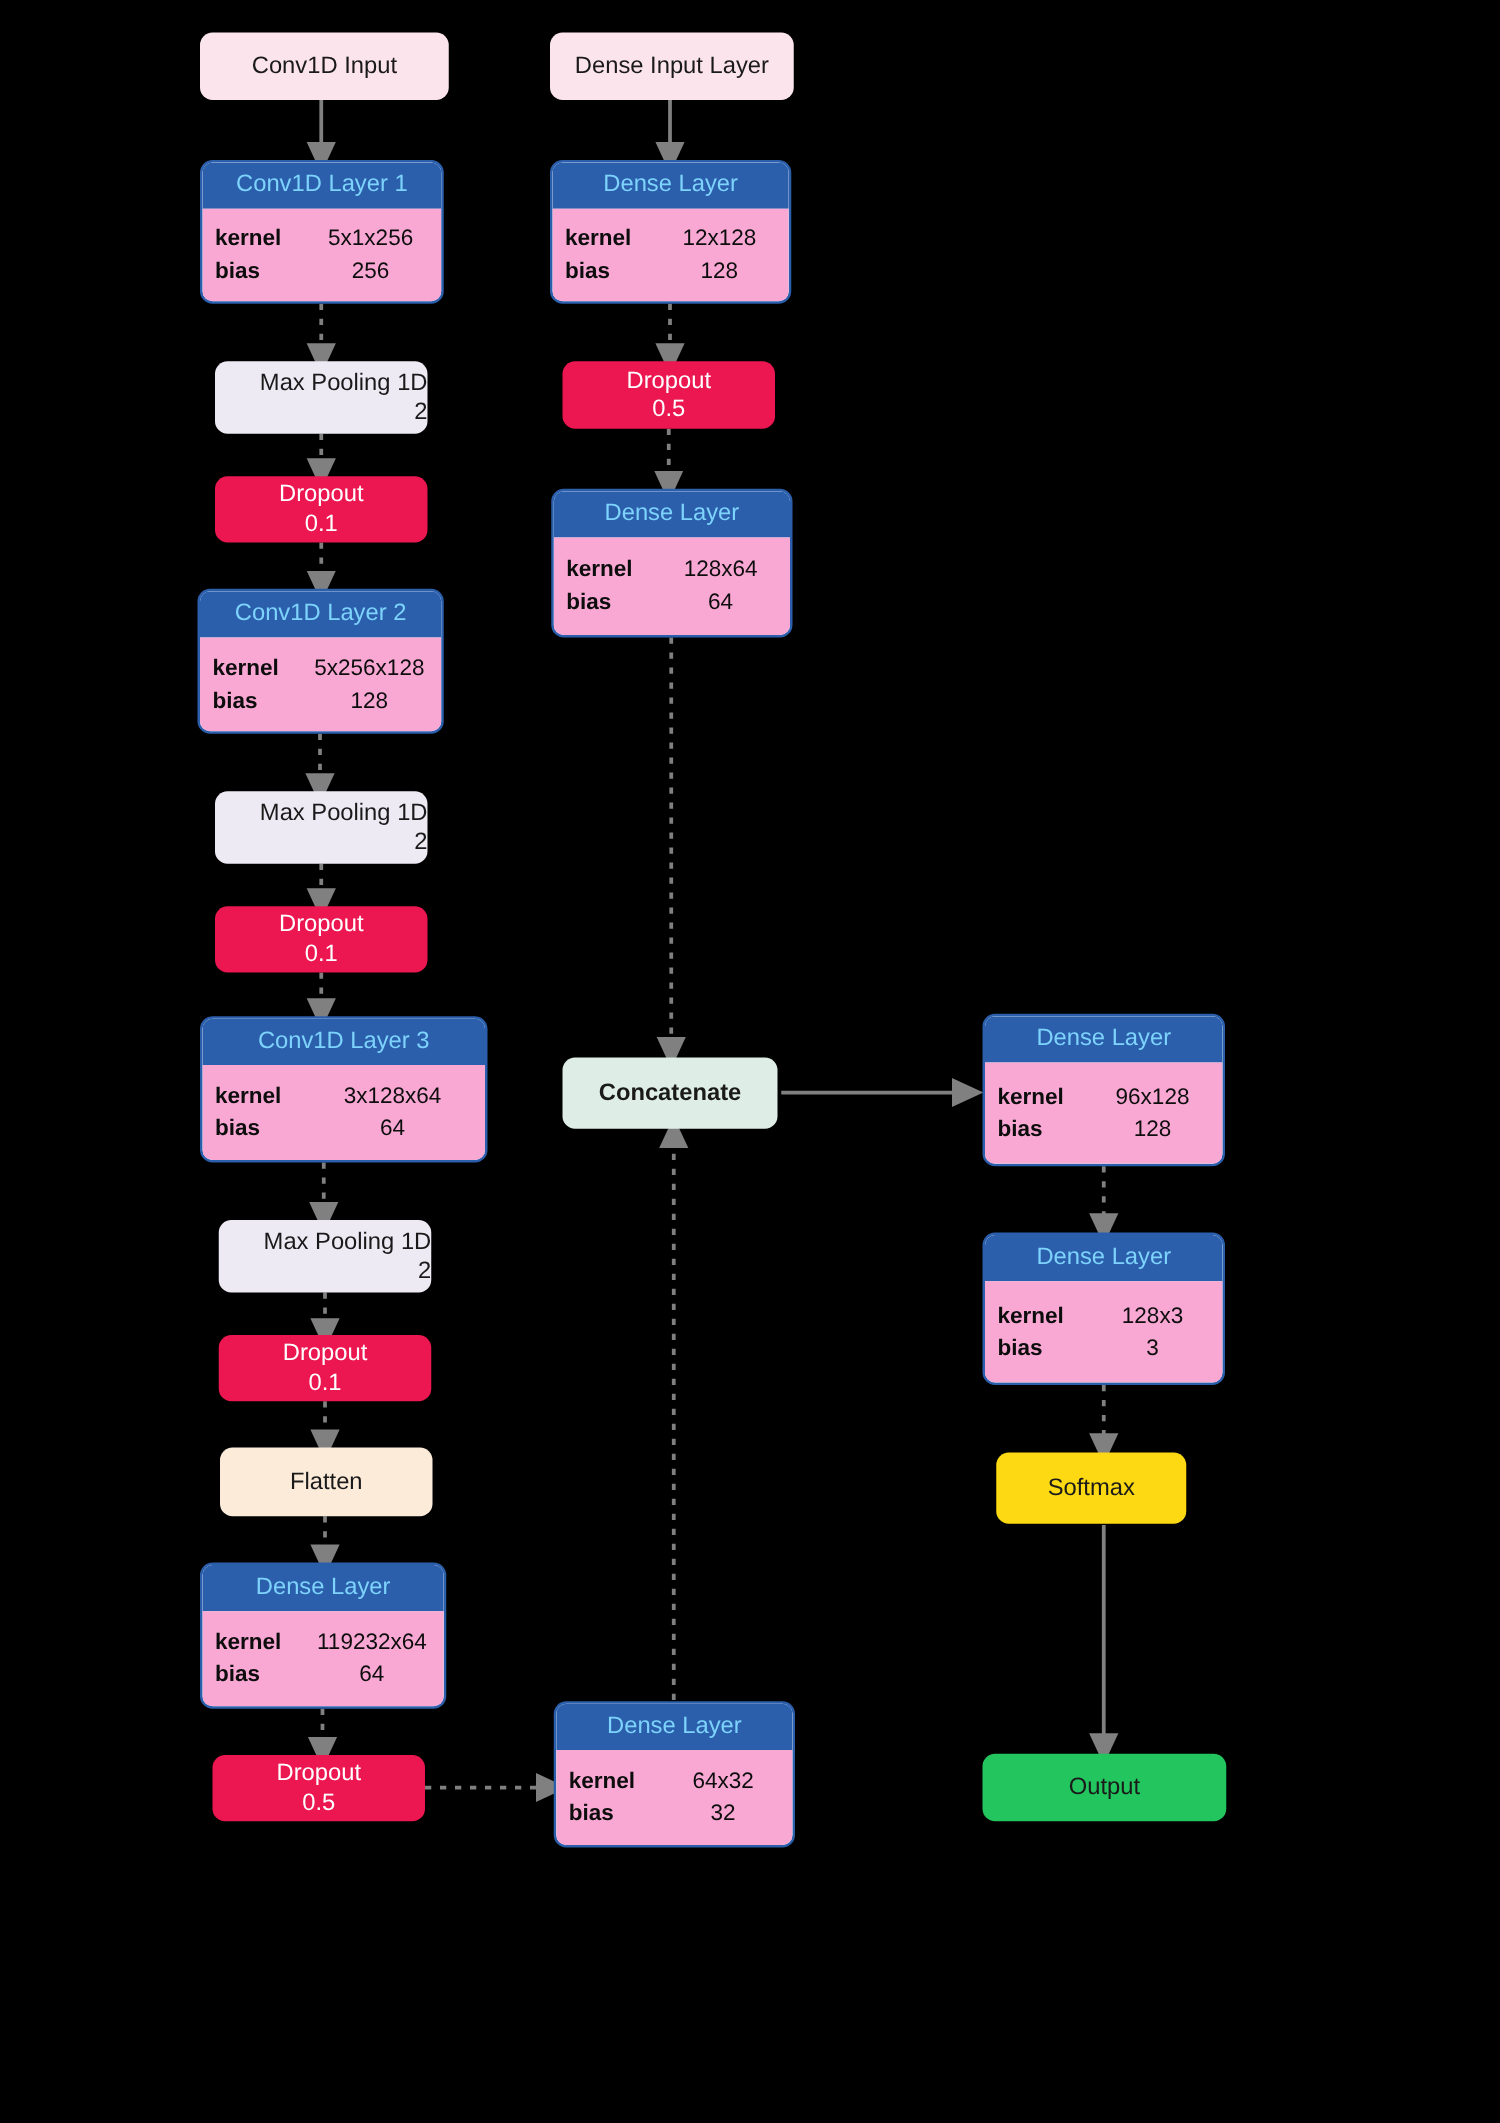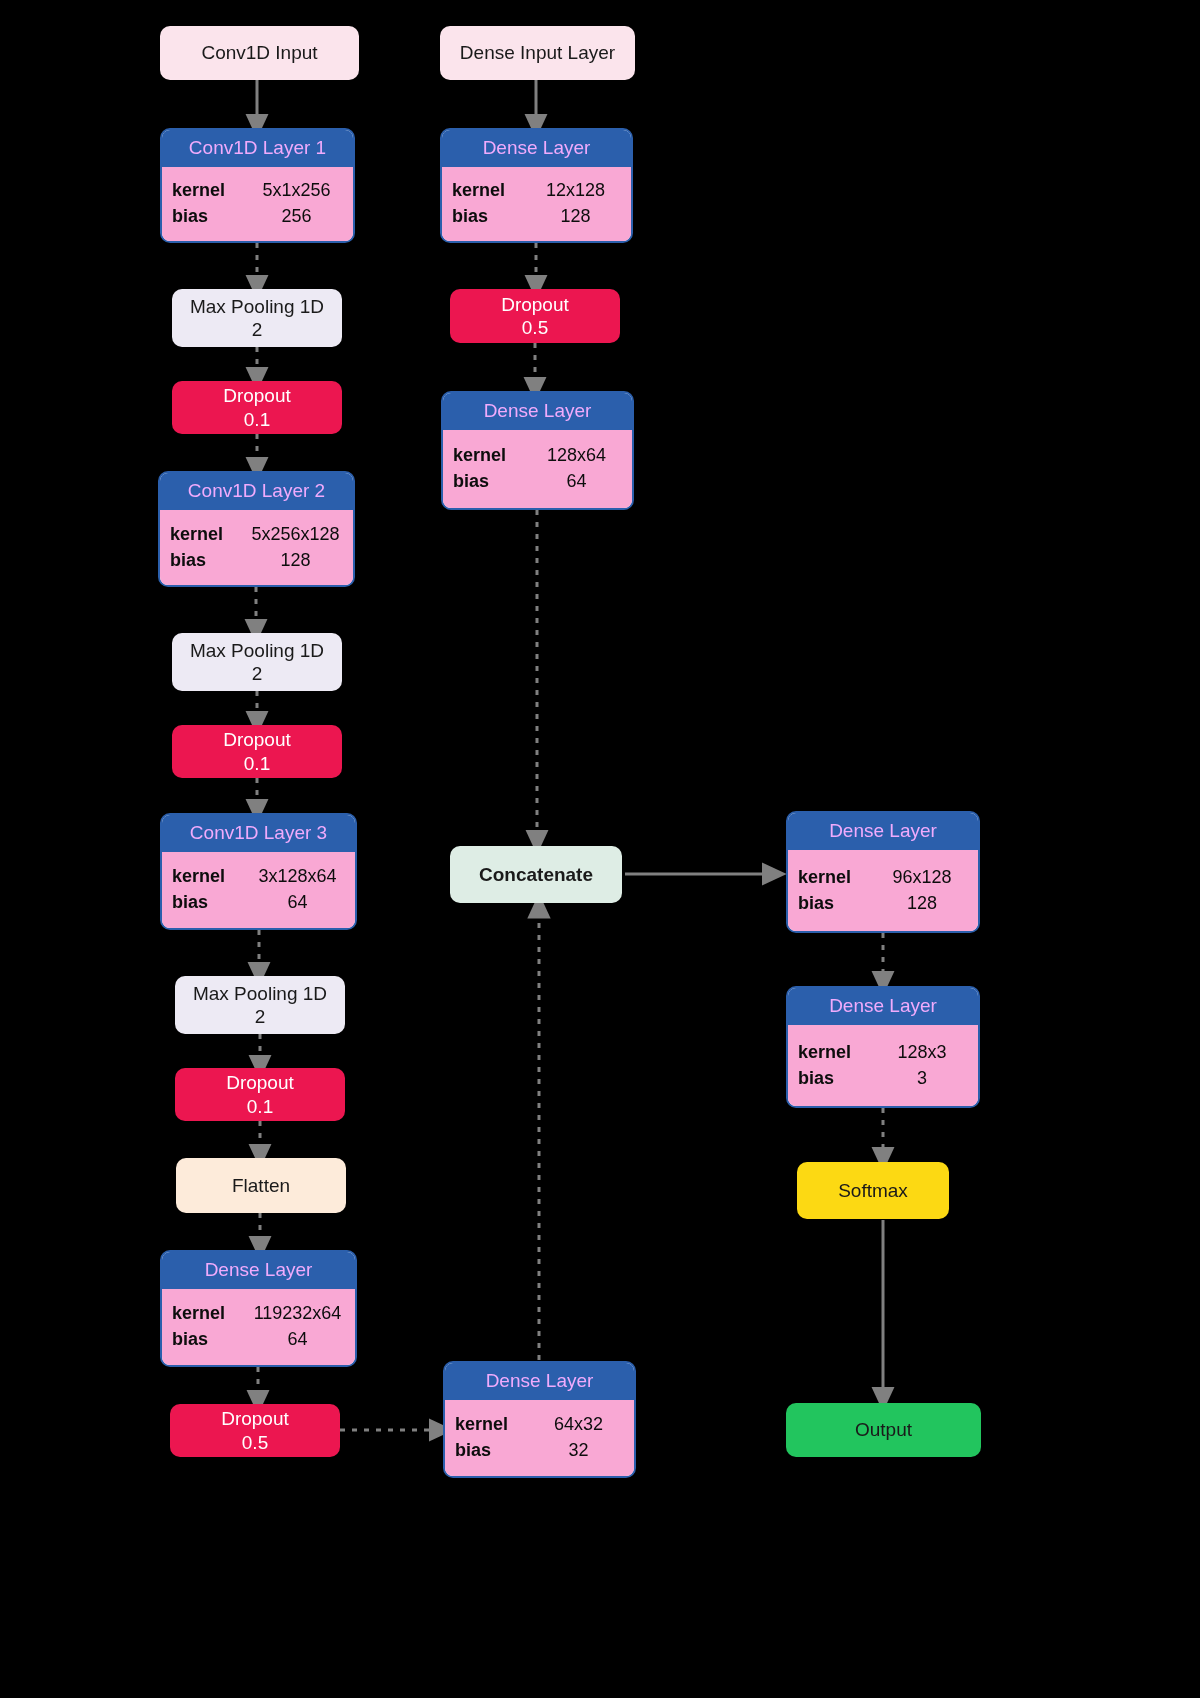--- a/index.html
+++ b/index.html
@@ -19,37 +19,37 @@
     border-radius:10px;
     display:flex;flex-direction:column;
     align-items:center;justify-content:center;
     text-align:center;
     line-height:1.22;
   }
   .simple .l1{display:block;}
   .simple .l2{display:block;}
 
   .n-input   {background:#FBE4EC;color:#1a1a1a;font-size:19px;}
-  .n-pool    {background:#EDEAF4;color:#1a1a1a;font-size:19px;}
+  .n-pool    {background:#EDEAF4;color:#1a1a1a;font-size:19px;align-items:flex-end;}
   .n-dropout {background:#EC1650;color:#ffffff;font-size:19px;}
   .n-flatten {background:#FDEBDA;color:#1a1a1a;font-size:19px;text-align:center;}
   .n-concat  {background:#DEEDE5;color:#1a1a1a;font-size:19px;}
   .n-softmax {background:#FCD913;color:#1a1a1a;font-size:19px;}
   .n-output  {background:#22c55e;color:#1a1a1a;font-size:19px;}
 
   
   .card{
     border-radius:10px;
     background:#ffffff;
     border:2px solid #2B5FAC;
     overflow:hidden;
     display:flex;flex-direction:column;
   }
   .card .hdr{
-    background:#2B5FAC;color:#f0abfc;
+    background:#2B5FAC;color:#7dd3fc;
     font-size:19px;
     text-align:center;
     padding:7px 4px 8px 4px;
     line-height:1.15;
   }
   .card .tbl{
     background:#f9a8d4;
     padding:5px 10px 6px 10px;
     flex:1;
     display:flex;flex-direction:column;justify-content:center;
@@ -155,21 +155,21 @@
   <div class="node simple n-pool" style="left:172px;top:633px;width:170px;height:58px;">
     <span class="l1">Max Pooling 1D</span>
     <span class="l2">2</span>
   </div>
 
   <div class="node simple n-dropout" style="left:172px;top:725px;width:170px;height:53px;">
     <span class="l1">Dropout</span>
     <span class="l2">0.1</span>
   </div>
 
-  <div class="node card" style="left:160px;top:813px;width:197px;height:117px;">
+  <div class="node card" style="left:160px;top:813px;width:230px;height:117px;">
     <div class="hdr">Conv1D Layer 3</div>
     <div class="tbl">
       <div class="row">
         <span class="k">kernel</span>
         <span class="v">3x128x64</span>
       </div>
       <div class="row">
         <span class="k">bias</span>
         <span class="v">64</span>
       </div>

